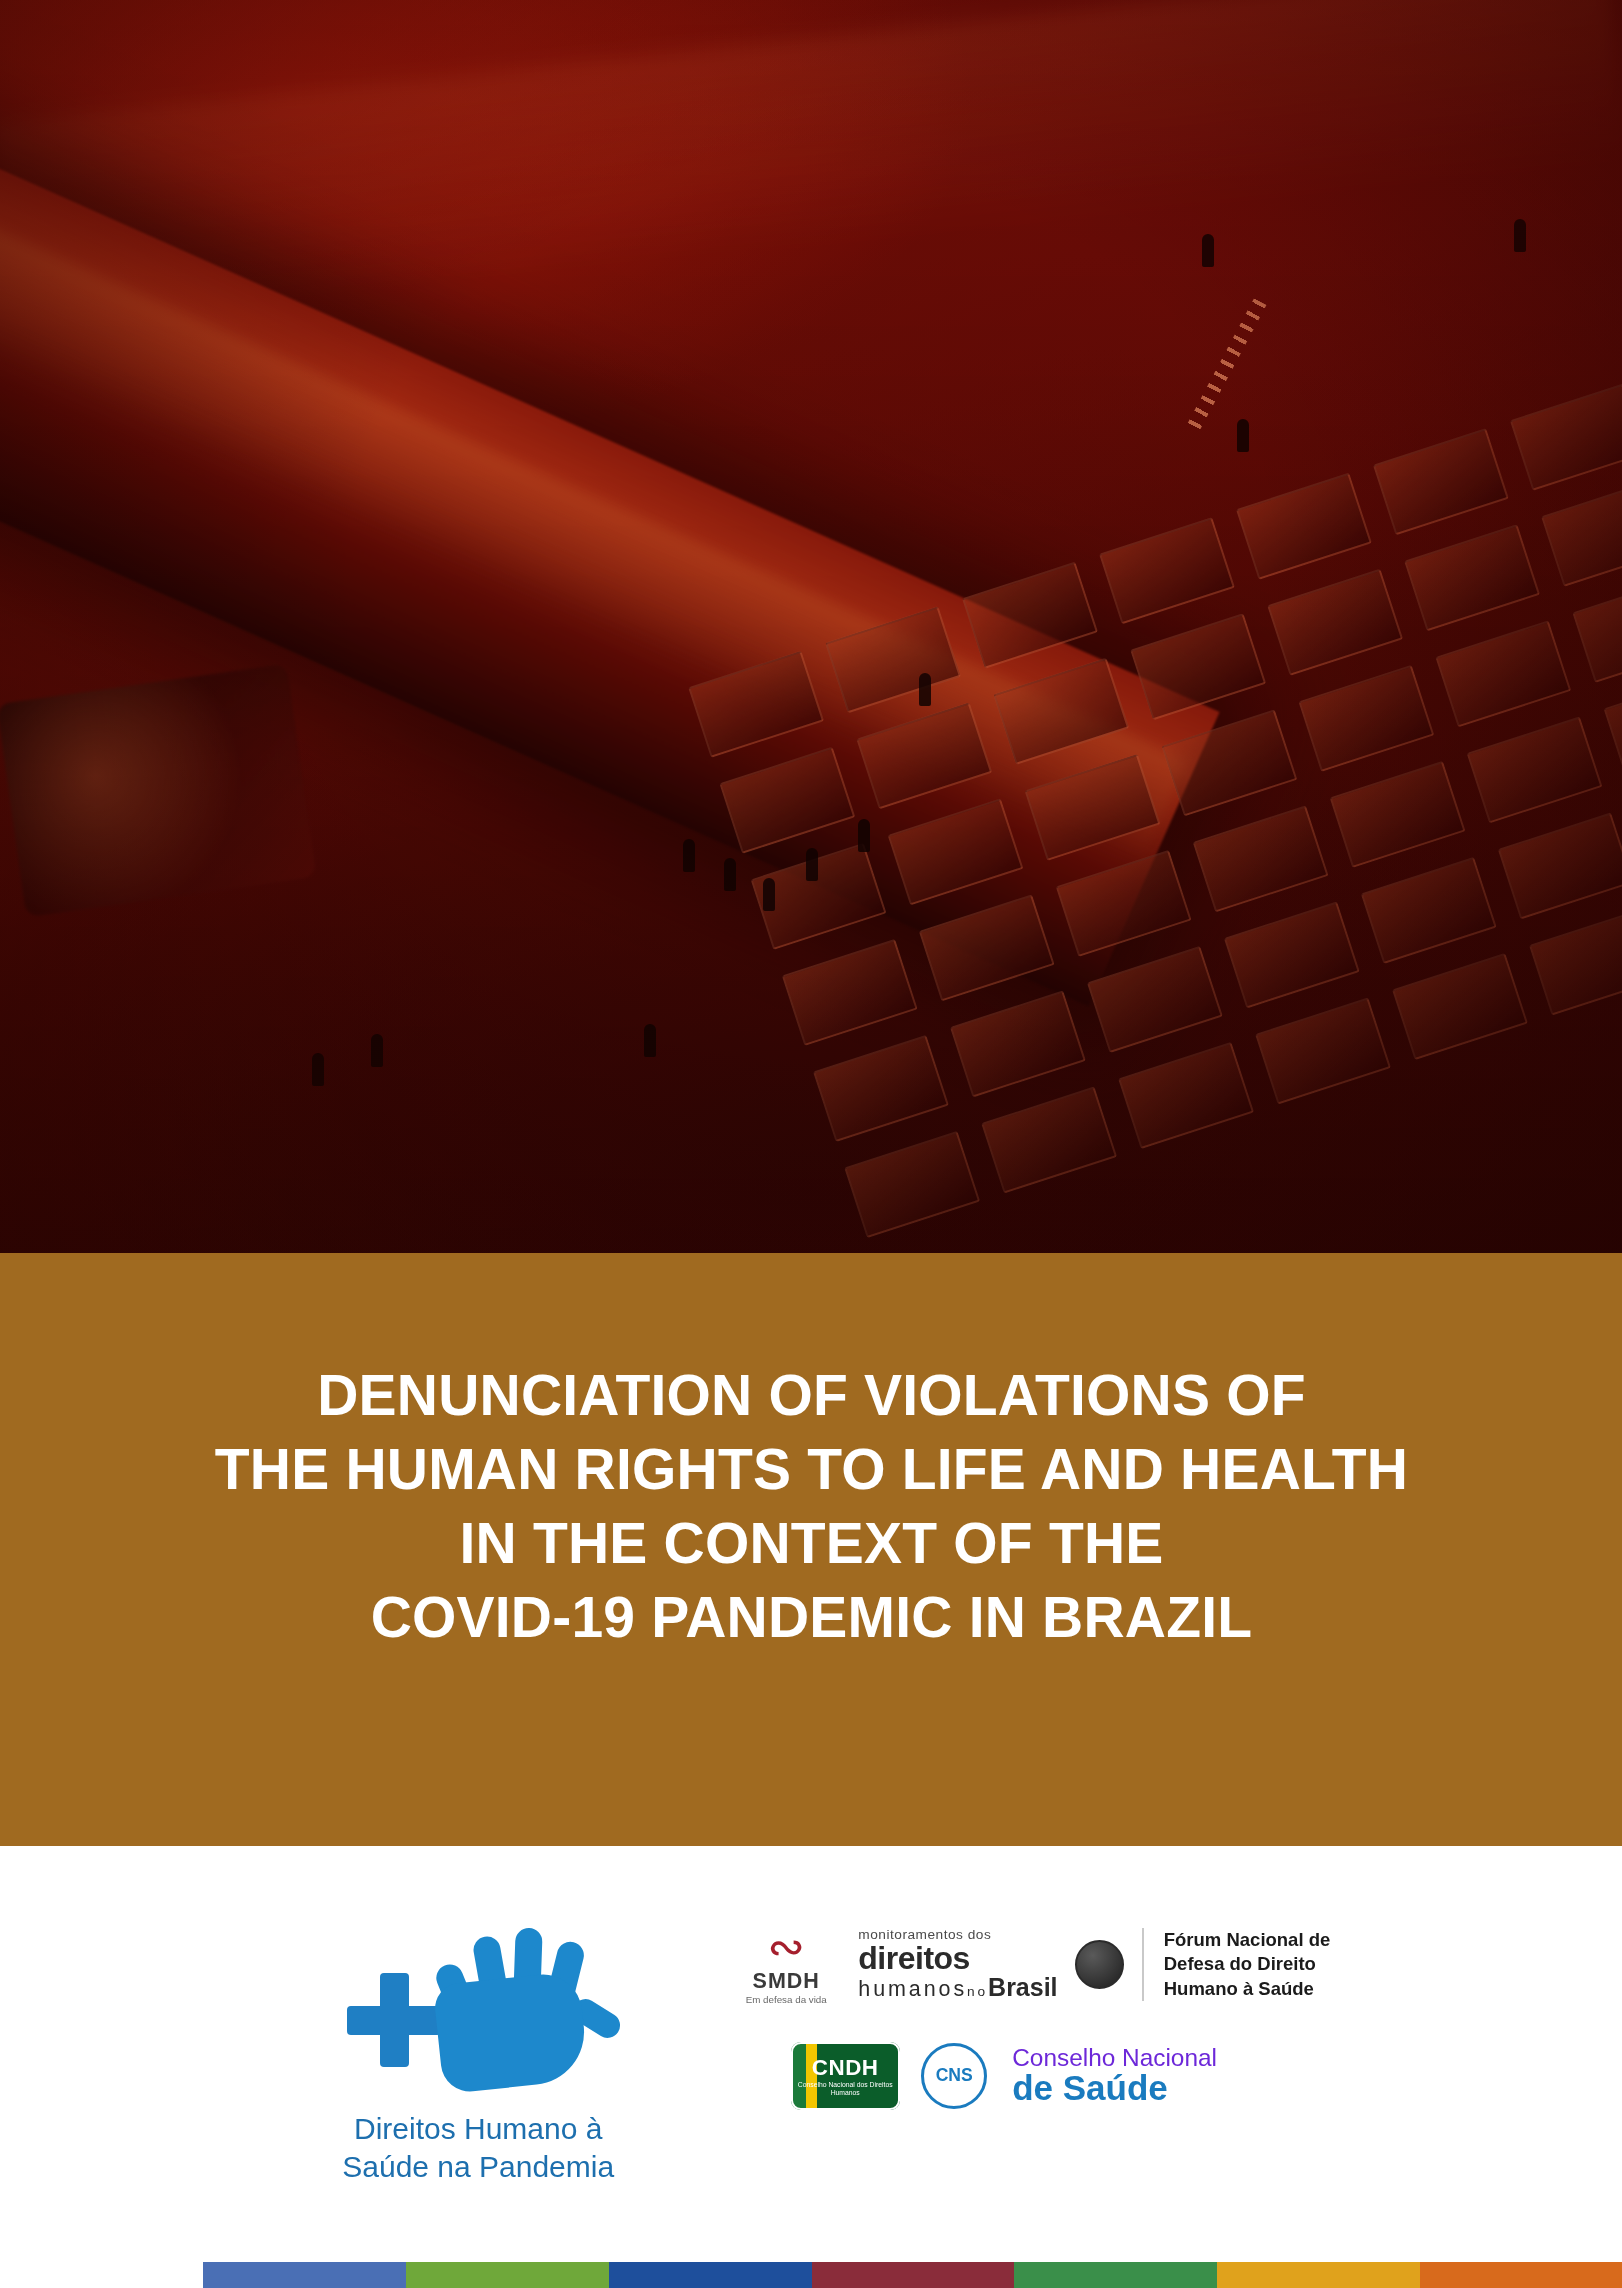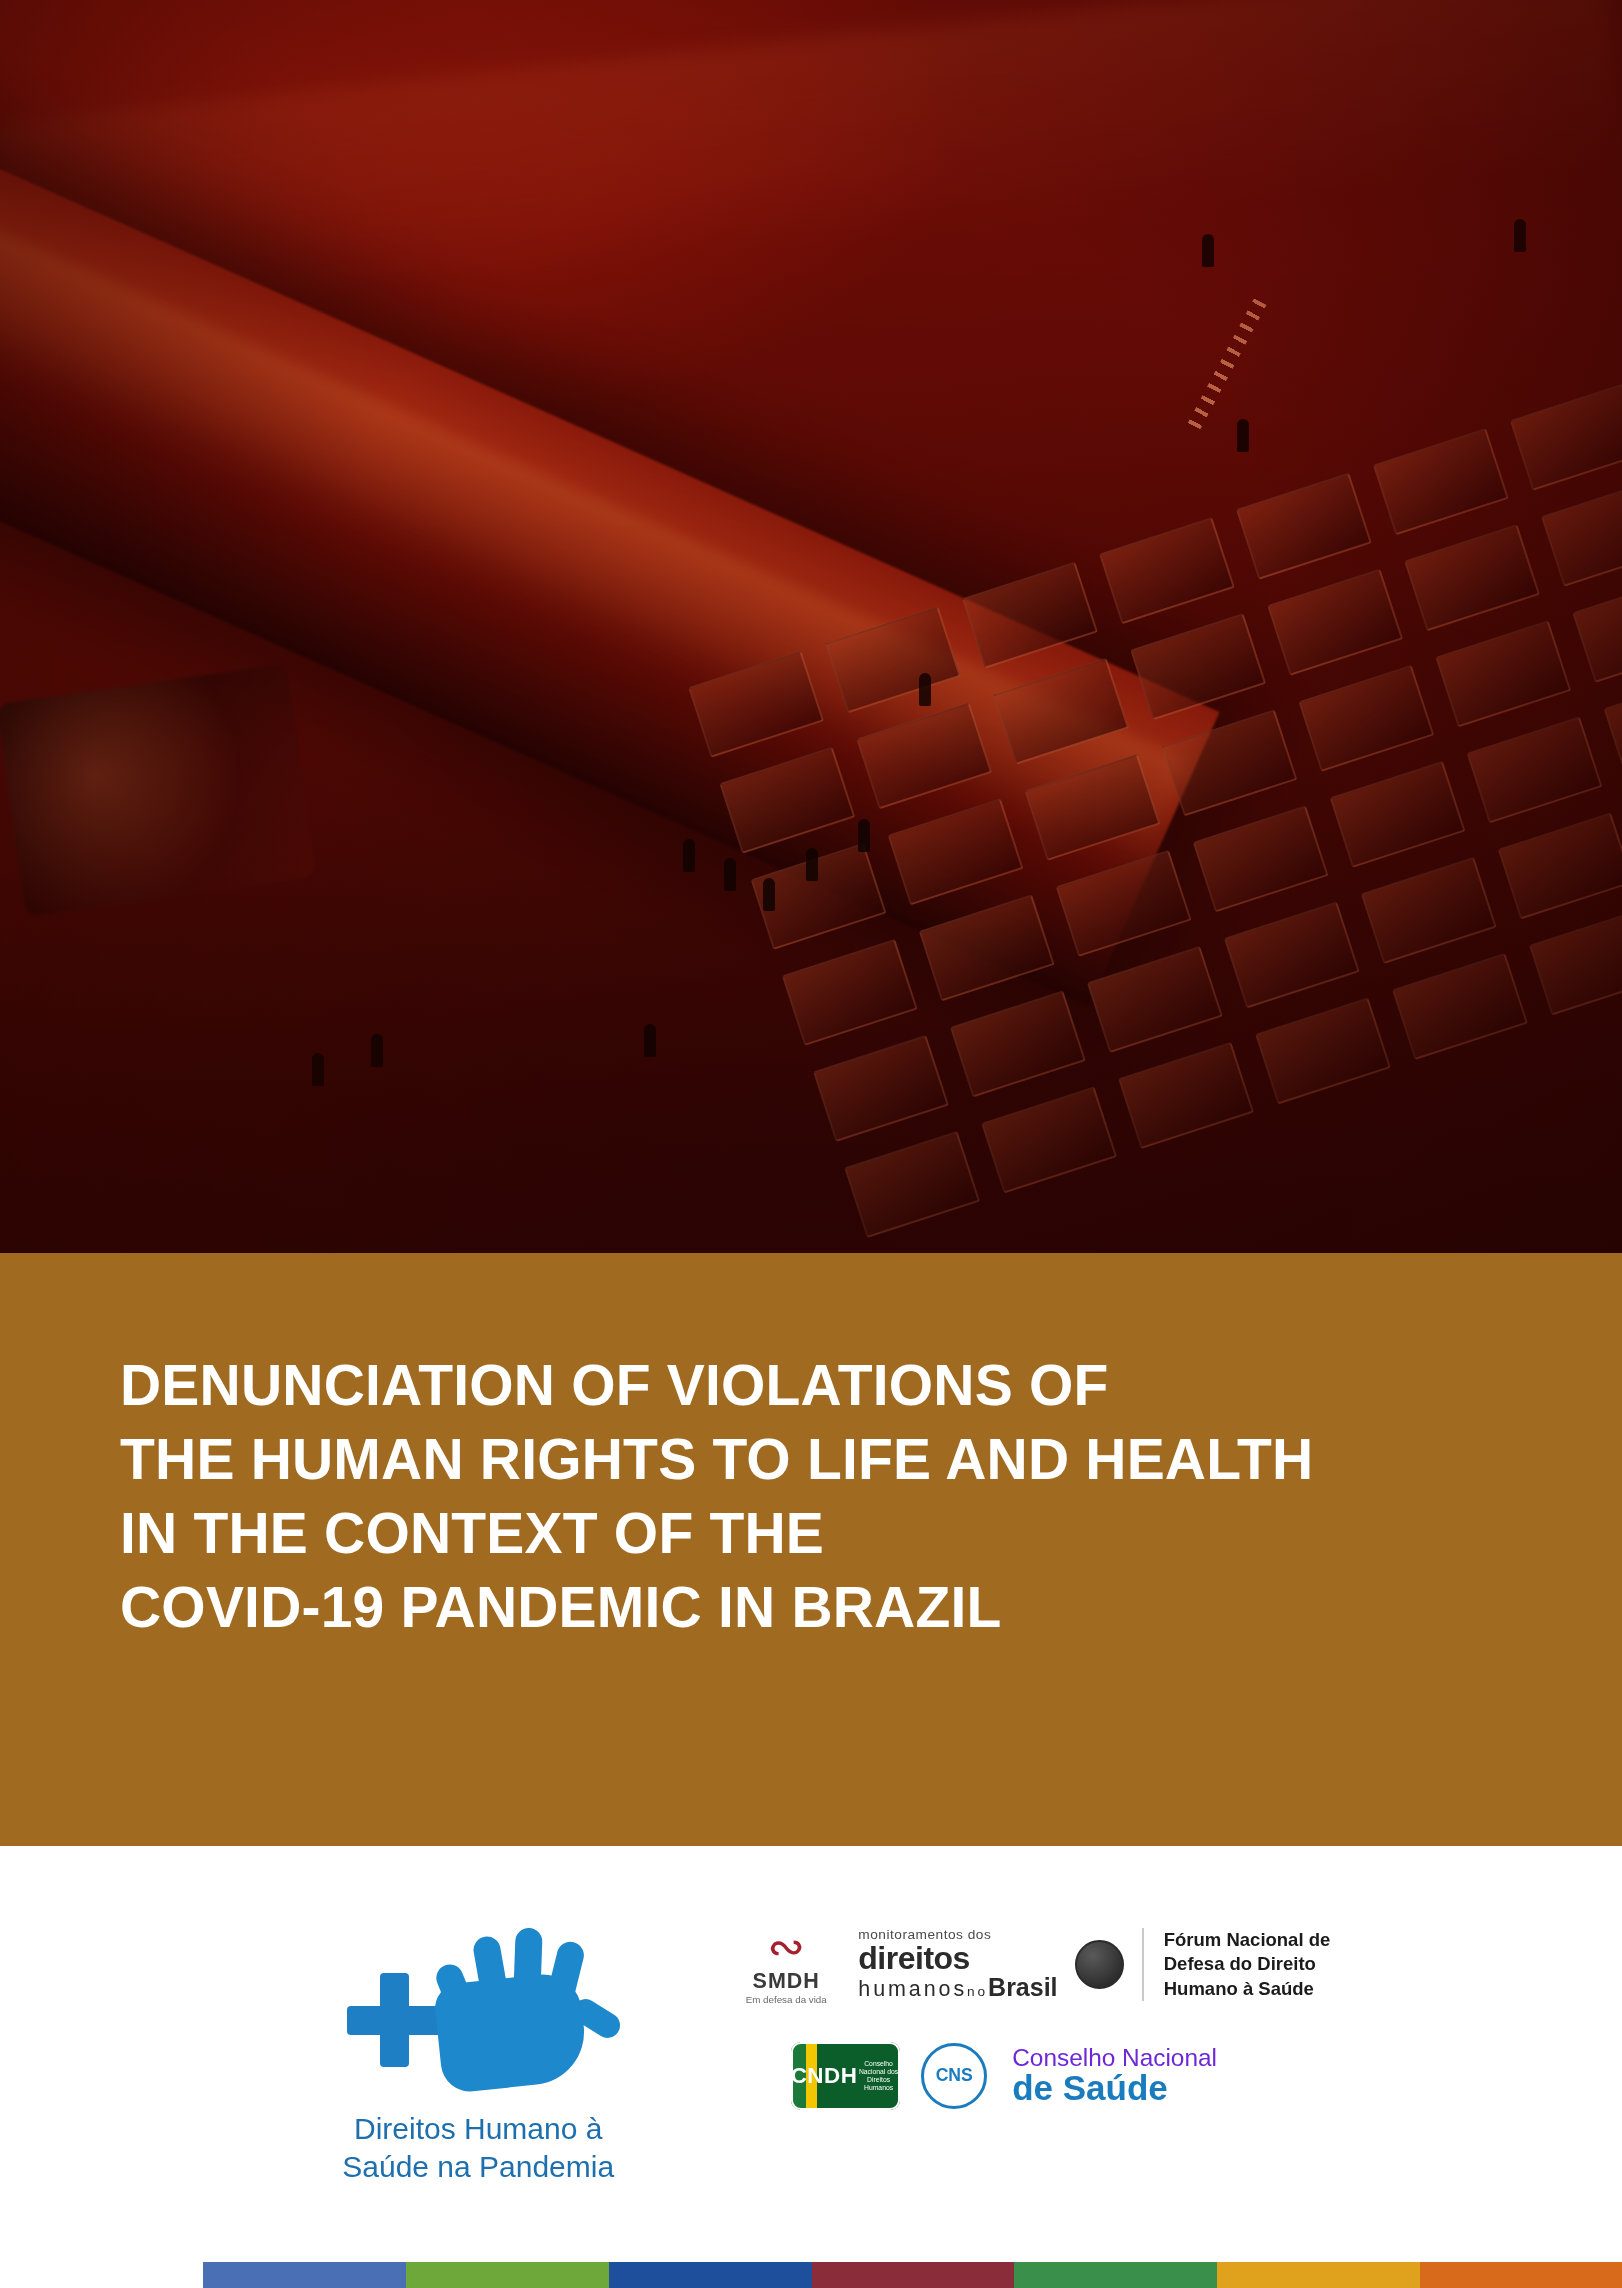--- a/index.html
+++ b/index.html
@@ -140,26 +140,27 @@
 
   
   .title-band {
     background: #a06a20;
     padding: 90px 115px 94px 115px;
     flex: none;
     height: 593px;
     box-sizing: border-box;
   }
   .title-band h1 {
-    margin: 5px;
+    margin: 15px;
     color: #ffffff;
     font-size: 57px;
     line-height: 1.30;
     font-weight: bold;
     letter-spacing: 0.2px;
+    text-align: center;
   }
   .title-band h1 .line { display: block; white-space: nowrap; }
 
   
   .logo-band {
     background: #ffffff;
     flex: 1;
     position: relative;
     display: flex;
     align-items: flex-start;
@@ -272,21 +273,21 @@
     line-height: 1.32;
     border-left: 2px solid #c9c9c9;
     padding-left: 20px;
   }
   .logo-row-2 { display: flex; align-items: center; gap: 21.5px; padding-left: 59px; }
   .cndh {
     width: 109px; height: 68px;
     border-radius: 9.8px;
     background: linear-gradient(90deg, #1b7a3a 0 14%, #f2c600 14% 24%, #0b5d2a 24% 100%);
     color: #ffffff;
-    display: flex; flex-direction: row; align-items: center; justify-content: flex-start;
+    display: flex; flex-direction: column; align-items: center; justify-content: center;
     box-shadow: 0 0 0 2px #ffffff inset;
   }
   .cndh .abbr { font-size: 22.4px; font-weight: bold; letter-spacing: 0.5px; }
   .cndh .full { font-size: 6.8px; line-height: 1.15; text-align: center; }
   .cns-wrap { display: flex; align-items: center; gap: 25px; }
   .cns-mark {
     width: 60px; height: 60px; border-radius: 50%;
     border: 3.9px solid #1a7bbf;
     display: flex; align-items: center; justify-content: center;
     color: #1a7bbf; font-weight: bold; font-size: 17.6px;

